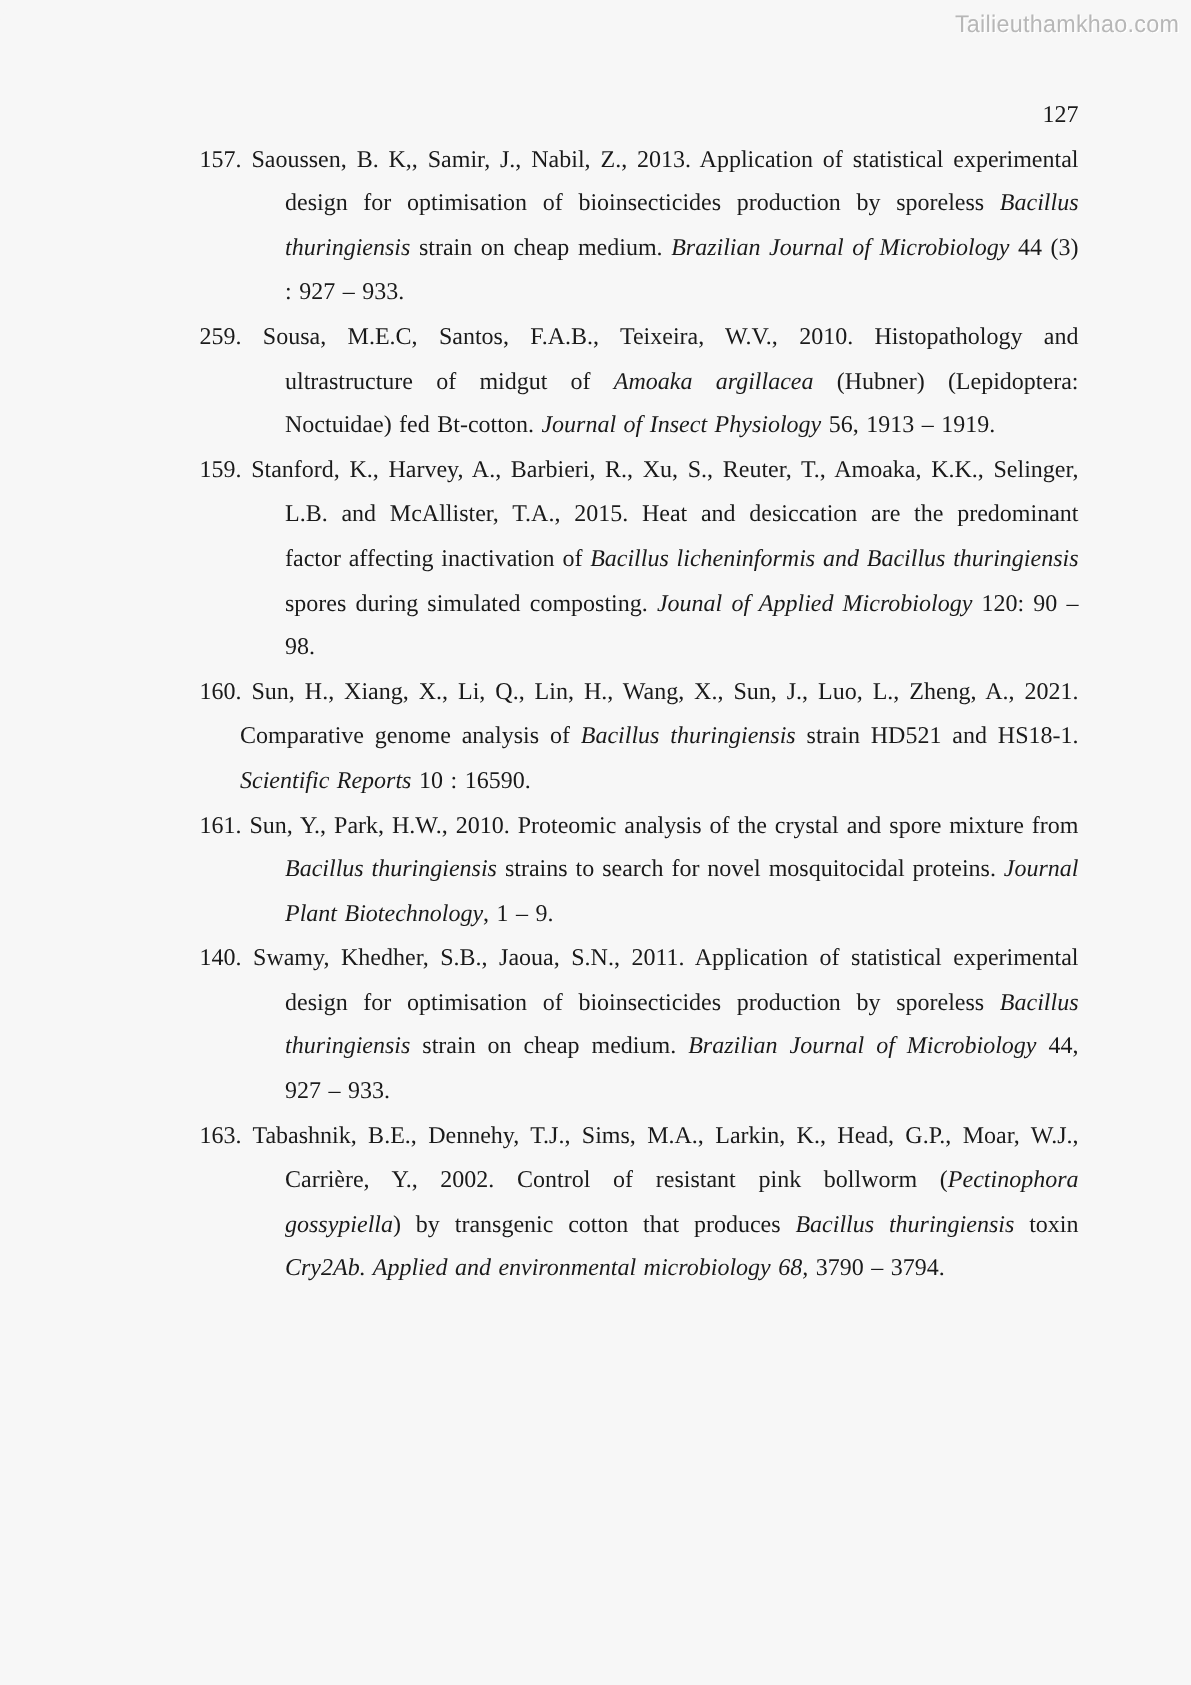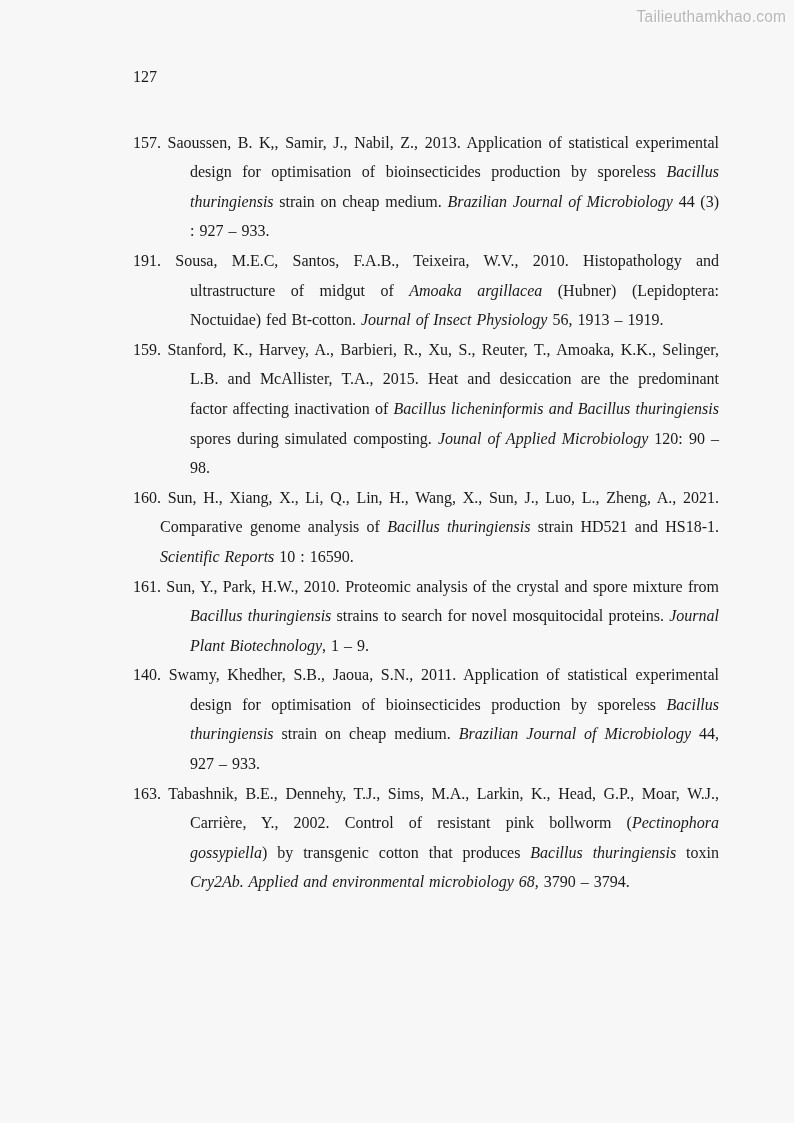--- a/index.html
+++ b/index.html
@@ -33,26 +33,25 @@
     letter-spacing: 0.2px;
     transform: scaleX(0.97);
     transform-origin: right top;
   }
   .content {
     margin-left: 133px;
     margin-right: 75px;
   }
   .page-number {
     padding-top: 62px;
-    text-align: left;
+    text-align: right;
     line-height: 29.6px;
     font-size: 16px;
   }
   .refs {
-    margin-top: 36px;
   }
   .ref {
     text-align: justify;
     line-height: 29.6px;
     padding-left: 57px;
     text-indent: -57px;
     word-spacing: 1px;
   }
   .ref.narrow {
     padding-left: 27px;
@@ -66,21 +65,21 @@
 <body>
 
 <div class="page">
   <div class="watermark">Tailieuthamkhao.com</div>
 
   <div class="content">
     <div class="page-number">127</div>
 
     <div class="refs">
         <div class="ref"><span>157. </span><span>Saoussen, B. K,, Samir, J., Nabil, Z., 2013. Application of statistical experimental design for optimisation of bioinsecticides production by sporeless </span><span class="it">Bacillus thuringiensis</span><span> strain on cheap medium. </span><span class="it">Brazilian Journal of Microbiology</span><span> 44 (3) : 927 – 933.</span></div>
-        <div class="ref"><span>191. </span><span>Sousa, M.E.C, Santos, F.A.B., Teixeira, W.V., 2010.  Histopathology and ultrastructure of midgut of </span><span class="it">Amoaka argillacea</span><span> (Hubner) (Lepidoptera: Noctuidae) fed Bt-cotton. </span><span class="it">Journal of Insect Physiology</span><span> 56, 1913 – 1919.</span></div>
+        <div class="ref"><span>259. </span><span>Sousa, M.E.C, Santos, F.A.B., Teixeira, W.V., 2010.  Histopathology and ultrastructure of midgut of </span><span class="it">Amoaka argillacea</span><span> (Hubner) (Lepidoptera: Noctuidae) fed Bt-cotton. </span><span class="it">Journal of Insect Physiology</span><span> 56, 1913 – 1919.</span></div>
         <div class="ref"><span>159. </span><span>Stanford, K., Harvey, A., Barbieri, R., Xu, S., Reuter, T., Amoaka, K.K., Selinger, L.B. and McAllister, T.A., 2015. Heat and desiccation are the predominant factor affecting inactivation of </span><span class="it">Bacillus licheninformis and Bacillus thuringiensis</span><span> spores during simulated composting. </span><span class="it">Jounal of Applied Microbiology</span><span> 120: 90 – 98.</span></div>
         <div class="ref narrow"><span>160. </span><span>Sun, H., Xiang, X., Li, Q., Lin, H., Wang, X., Sun, J., Luo, L., Zheng, A., 2021. Comparative genome analysis of </span><span class="it">Bacillus thuringiensis</span><span> strain HD521 and HS18-1. </span><span class="it">Scientific Reports</span><span> 10 : 16590.</span></div>
         <div class="ref"><span>161. </span><span>Sun, Y., Park, H.W., 2010. Proteomic analysis of the crystal and spore mixture from </span><span class="it">Bacillus thuringiensis</span><span> strains to search for novel mosquitocidal proteins. </span><span class="it">Journal Plant Biotechnology</span><span>, 1 – 9.</span></div>
         <div class="ref"><span>140. </span><span>Swamy, Khedher, S.B., Jaoua, S.N., 2011. Application of statistical experimental design for optimisation of bioinsecticides production by sporeless </span><span class="it">Bacillus thuringiensis</span><span> strain on cheap medium. </span><span class="it">Brazilian Journal of Microbiology</span><span> 44, 927 – 933.</span></div>
         <div class="ref"><span>163. </span><span>Tabashnik, B.E., Dennehy, T.J., Sims, M.A., Larkin, K., Head, G.P., Moar, W.J., Carrière, Y., 2002. Control of resistant pink bollworm (</span><span class="it">Pectinophora gossypiella</span><span>) by transgenic cotton that produces </span><span class="it">Bacillus thuringiensis</span><span> toxin </span><span class="it">Cry2Ab. Applied and environmental microbiology 68,</span><span> 3790 – 3794.</span></div>
       </div>
   </div>
 </div>
 
 </body></html>

